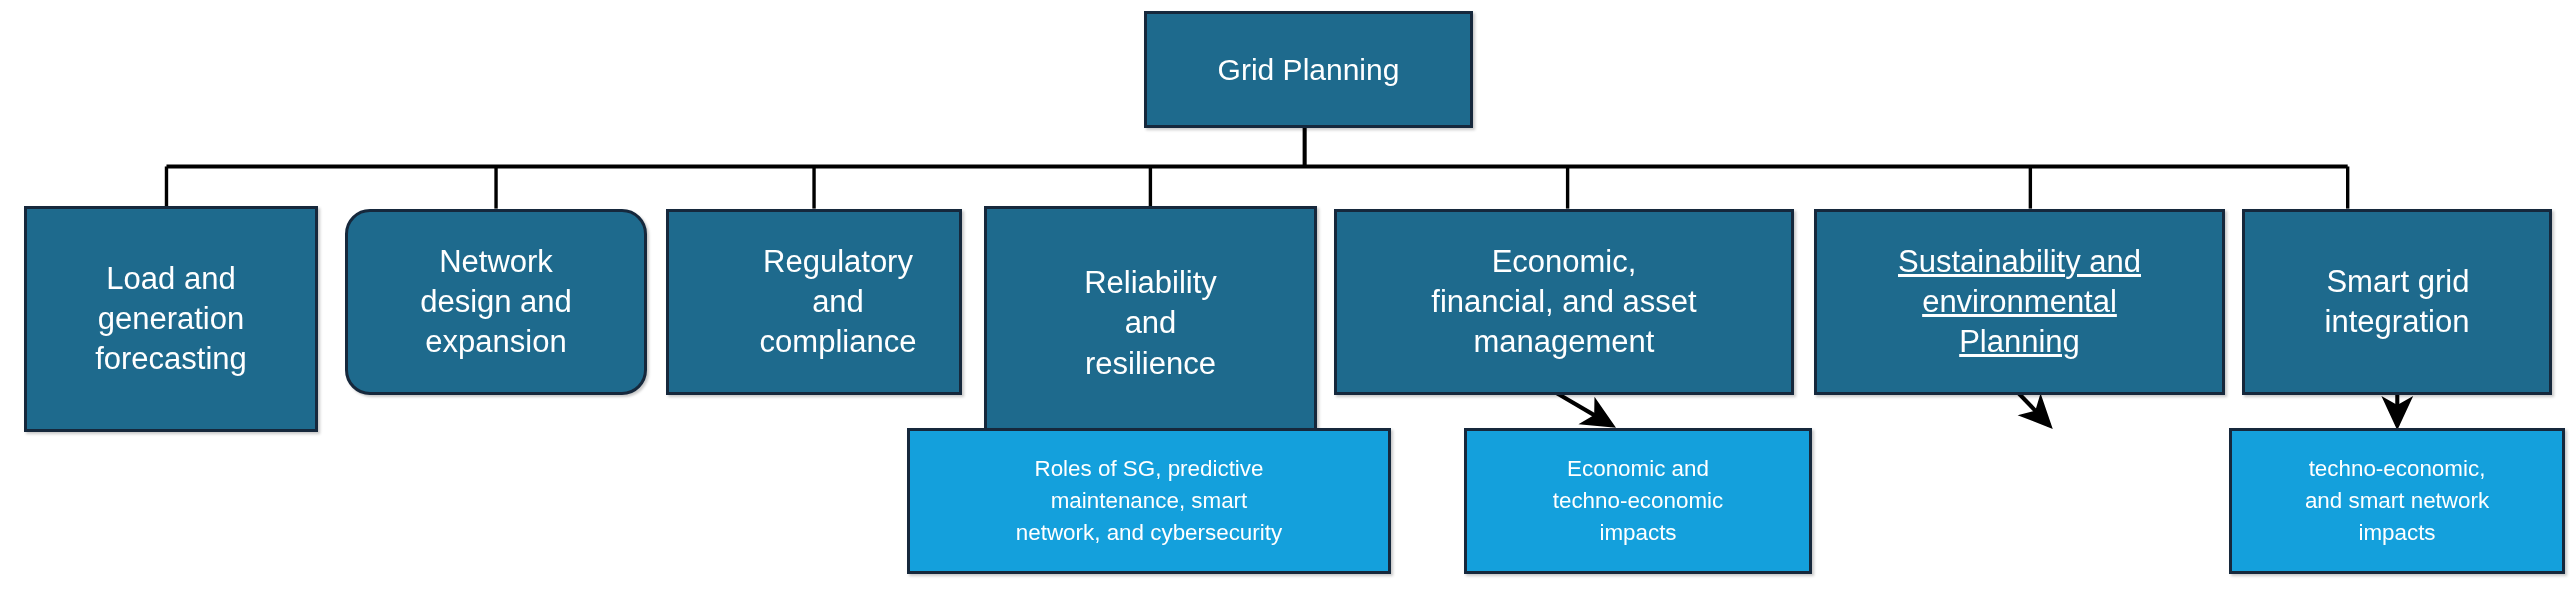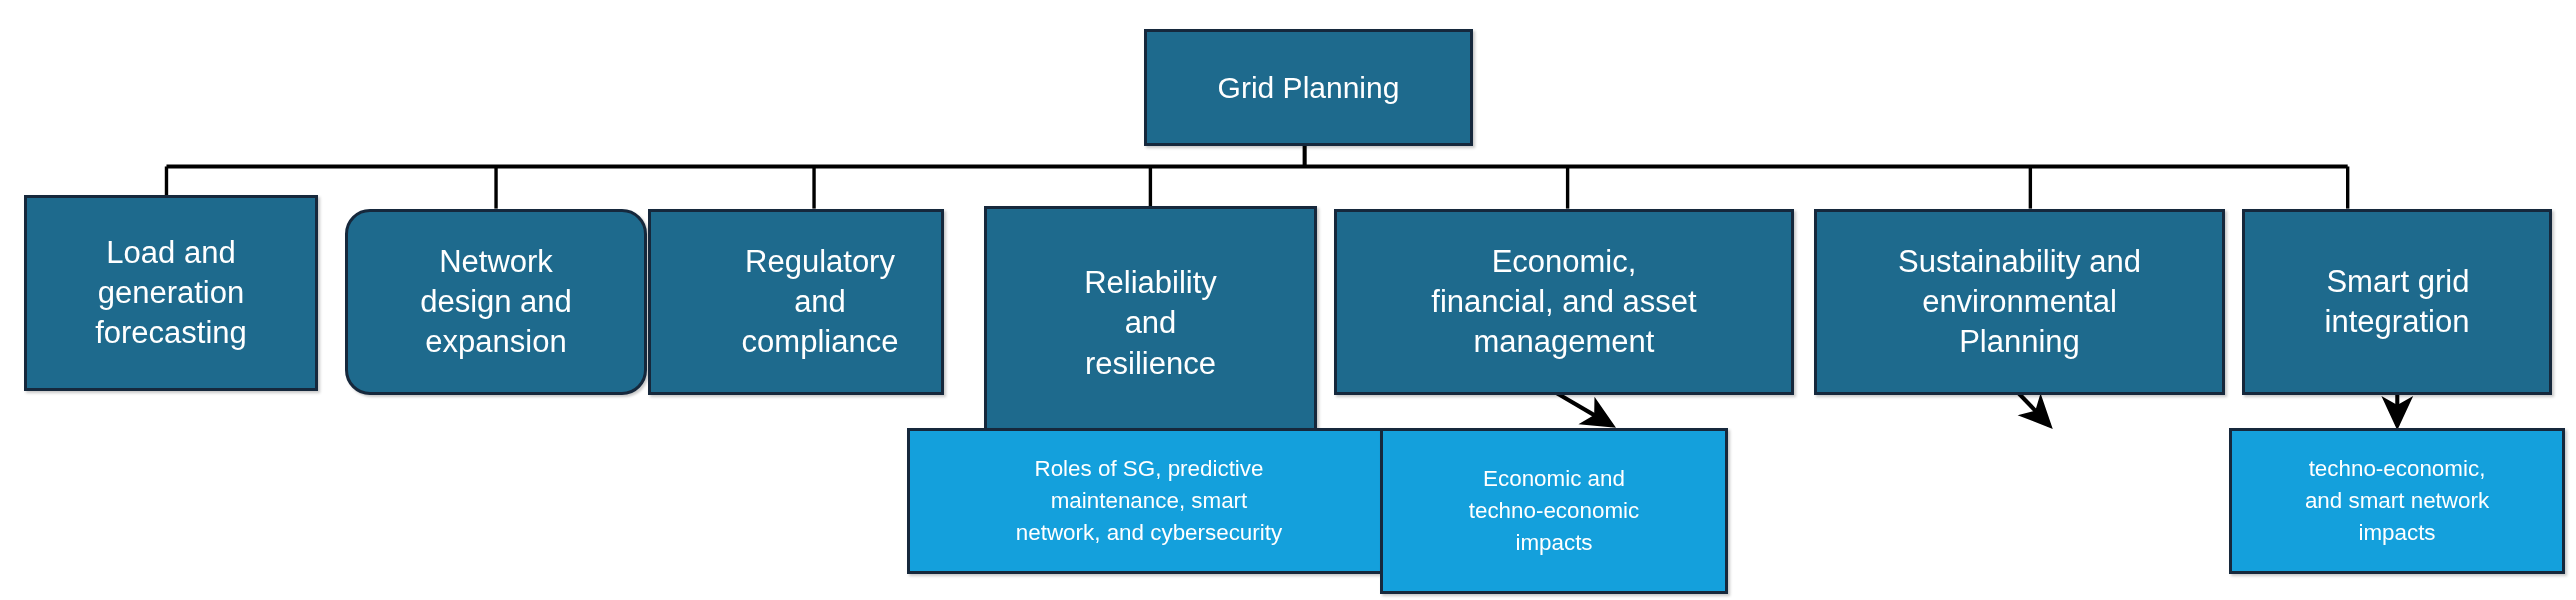--- a/index.html
+++ b/index.html
@@ -84,72 +84,72 @@
     <line x1="2307" y1="245" x2="2307" y2="307" stroke="#000000" stroke-width="5"></line>
     <line x1="2988" y1="245" x2="2988" y2="307" stroke="#000000" stroke-width="5"></line>
     <line x1="3455" y1="245" x2="3455" y2="307" stroke="#000000" stroke-width="5"></line>
 
     <line x1="1693" y1="580" x2="1693" y2="626" stroke="#000000" stroke-width="6" marker-end="url(#arrowhead)"></line>
     <line x1="2290" y1="578" x2="2372" y2="626" stroke="#000000" stroke-width="6" marker-end="url(#arrowhead)"></line>
     <line x1="2970" y1="578" x2="3016" y2="626" stroke="#000000" stroke-width="6" marker-end="url(#arrowhead)"></line>
     <line x1="3528" y1="580" x2="3528" y2="626" stroke="#000000" stroke-width="6" marker-end="url(#arrowhead)"></line>
   </svg>
 
-  <div class="node node-root" style="left:1144px; top:29px; width:329px; height:117px;">
+  <div class="node node-root" style="left:1144px; top:11px; width:329px; height:117px;">
     <span class="node-label">Grid Planning</span>
   </div>
 
-  <div class="node node-main" style="left:24px; top:195px; width:294px; height:196px;">
+  <div class="node node-main" style="left:24px; top:206px; width:294px; height:226px;">
     <span class="node-label">Load and
 generation
 forecasting</span>
   </div>
 
   <div class="node node-main" style="left:345px; top:209px; width:302px; height:186px;border-radius:25px;">
     <span class="node-label">Network
 design and
 expansion</span>
   </div>
 
-  <div class="node node-main" style="left:648px; top:209px; width:296px; height:186px;padding-left:48px;">
+  <div class="node node-main" style="left:666px; top:209px; width:296px; height:186px;padding-left:48px;">
     <span class="node-label">Regulatory
 and
 compliance</span>
   </div>
 
   <div class="node node-main" style="left:984px; top:206px; width:333px; height:235px;">
     <span class="node-label">Reliability
 and
 resilience</span>
   </div>
 
   <div class="node node-main" style="left:1334px; top:209px; width:460px; height:186px;">
     <span class="node-label">Economic,
 financial, and asset
 management</span>
   </div>
 
-  <div class="node node-main" style="left:1814px; top:209px; width:411px; height:186px;">
+  <div class="node node-main" style="left:1814px; top:209px; width:411px; height:186px;text-decoration:underline;">
     <span class="node-label">Sustainability and
 environmental
 Planning</span>
   </div>
 
   <div class="node node-main" style="left:2242px; top:209px; width:310px; height:186px;text-align:right;">
     <span class="node-label">Smart grid
 integration</span>
   </div>
 
   <div class="node node-sub" style="left:907px; top:428px; width:484px; height:146px;">
     <span class="node-label">Roles of SG, predictive
 maintenance, smart
 network, and cybersecurity</span>
   </div>
 
-  <div class="node node-sub" style="left:1380px; top:428px; width:348px; height:166px;">
+  <div class="node node-sub" style="left:1464px; top:428px; width:348px; height:146px;">
     <span class="node-label">Economic and
 techno-economic
 impacts</span>
   </div>
 
 
   <div class="node node-sub" style="left:2229px; top:428px; width:336px; height:146px;">
     <span class="node-label">techno-economic,
 and smart network
 impacts</span>

